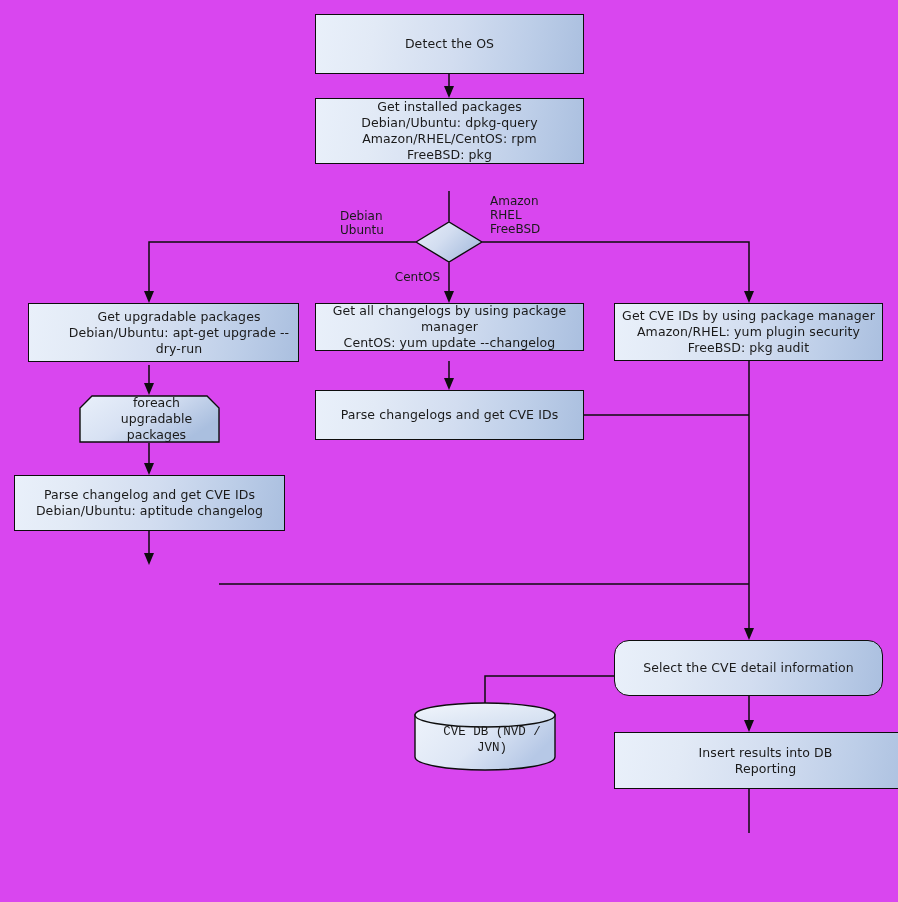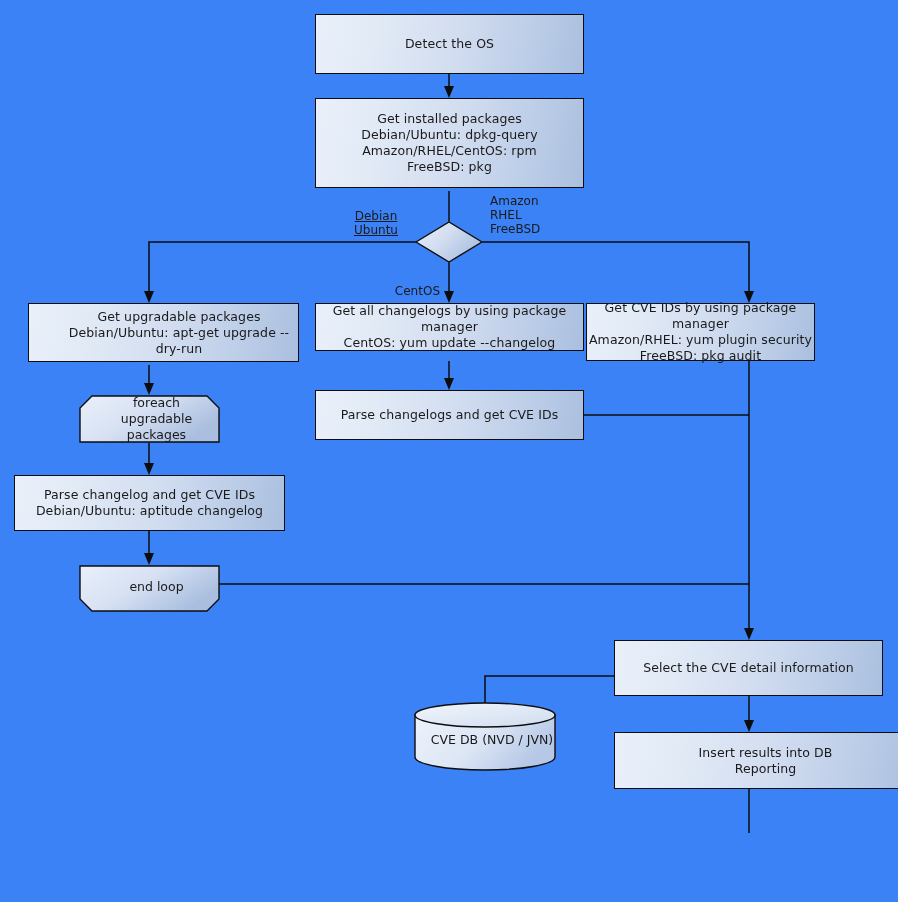--- a/index.html
+++ b/index.html
@@ -4,21 +4,21 @@
 <style>
   html,body{margin:0;padding:0;background:#ffffff;}
   body{
     font-family:"DejaVu Sans","Liberation Sans",sans-serif;
     -webkit-font-smoothing:antialiased;
   }
   #canvas{
     position:relative;
     width:898px;
     height:902px;
-    background:#3b82f6;
+    background:#d946ef;
     overflow:hidden;
   }
   
   .node{
     position:absolute;
     box-sizing:border-box;
     display:flex;
     align-items:center;
     justify-content:center;
     text-align:center;
@@ -115,61 +115,61 @@
 
     <line x1="749" y1="789" x2="749" y2="833"></line>
 
     <polyline points="485,722 485,676 614,676"></polyline>
   </svg>
 
   <div class="node proc" style="left:315px;top:14px;width:269px;height:60px;">
     <span>Detect the OS</span>
   </div>
 
-  <div class="node proc" style="left:315px;top:98px;width:269px;height:90px;">
+  <div class="node proc" style="left:315px;top:98px;width:269px;height:66px;">
     <span>Get installed packages
 Debian/Ubuntu: dpkg-query
 Amazon/RHEL/CentOS: rpm
 FreeBSD: pkg</span>
   </div>
 
   <div class="diamond" style="left:416px;top:222px;">
     <svg class="dshape" viewBox="0 0 66 40" xmlns="http://www.w3.org/2000/svg">
       <defs>
         <linearGradient id="gradDiamond" x1="0" y1="0" x2="1" y2="0.6">
           <stop offset="0%" stop-color="#e9f0fa"></stop>
           <stop offset="50%" stop-color="#d2ddf0"></stop>
           <stop offset="100%" stop-color="#aabfdf"></stop>
         </linearGradient>
       </defs>
       <polygon points="33,0 66,20 33,40 0,20" fill="url(#gradDiamond)" stroke="#0d0d0d" stroke-width="1.4"></polygon>
     </svg>
     <span class="shape-label"></span>
   </div>
 
-  <div class="edge-label" style="left:340px;top:209px;width:72px;text-align:center;text-decoration:underline;">Debian
+  <div class="edge-label" style="left:340px;top:209px;width:72px;text-align:left;">Debian
 Ubuntu</div>
 
   <div class="edge-label" style="left:490px;top:194px;width:90px;text-align:left;">Amazon
 RHEL
 FreeBSD</div>
 
-  <div class="edge-label" style="left:378px;top:284px;width:62px;text-align:right;">CentOS</div>
+  <div class="edge-label" style="left:378px;top:270px;width:62px;text-align:right;">CentOS</div>
 
   <div class="node proc" style="left:28px;top:303px;width:271px;height:59px;padding-left:31px;">
     <span>Get upgradable packages
 Debian/Ubuntu: apt-get upgrade --dry-run</span>
   </div>
 
   <div class="node proc" style="left:315px;top:303px;width:269px;height:48px;">
     <span>Get all changelogs by using package manager
 CentOS: yum update --changelog</span>
   </div>
 
-  <div class="node proc" style="left:586px;top:303px;width:229px;height:58px;">
+  <div class="node proc" style="left:614px;top:303px;width:269px;height:58px;">
     <span>Get CVE IDs by using package manager
 Amazon/RHEL: yum plugin security
 FreeBSD: pkg audit</span>
   </div>
 
   <div class="loopstart-wrap" style="left:79px;top:395px;width:141px;height:48px;">
     <svg width="141" height="48" viewBox="0 0 141 48" xmlns="http://www.w3.org/2000/svg">
       <defs>
         <linearGradient id="gradLoopStart" x1="0" y1="0" x2="1" y2="0.5">
           <stop offset="0%" stop-color="#e9f0fa"></stop>
@@ -185,44 +185,31 @@
 
   <div class="node proc" style="left:315px;top:390px;width:269px;height:50px;">
     <span>Parse changelogs and get CVE IDs</span>
   </div>
 
   <div class="node proc" style="left:14px;top:475px;width:271px;height:56px;">
     <span>Parse changelog and get  CVE IDs
 Debian/Ubuntu: aptitude changelog</span>
   </div>
 
-  <div class="loopend-wrap" style="left:79px;top:565px;width:141px;height:47px;">
-    <svg width="141" height="47" viewBox="0 0 141 47" xmlns="http://www.w3.org/2000/svg">
-      <defs>
-        <linearGradient id="gradLoopEnd" x1="0" y1="0" x2="1" y2="0.5">
-          <stop offset="0%" stop-color="#e9f0fa"></stop>
-          <stop offset="50%" stop-color="#d7e1f3"></stop>
-          <stop offset="100%" stop-color="#aabfdf"></stop>
-        </linearGradient>
-      </defs>
-      <path d="M1,1 L140,1 L140,34 L128,46 L13,46 L1,34 Z" fill="url(#gradLoopEnd)" stroke="#0d0d0d" stroke-width="1.4"></path>
-    </svg>
-    <span class="shape-label" style="top:-3px;">end loop</span>
-  </div>
-
-  <div class="node proc" style="left:614px;top:640px;width:269px;height:56px;">
+
+  <div class="node proc" style="left:614px;top:640px;width:269px;height:56px;border-radius:15px;">
     <span>Select the CVE detail information</span>
   </div>
 
   <div class="node proc" style="left:614px;top:732px;width:303px;height:57px;">
     <span>Insert results into DB
 Reporting</span>
   </div>
 
-  <div class="db" style="left:414px;top:702px;width:142px;height:68px;">
+  <div class="db" style="left:414px;top:702px;width:142px;height:68px;font-family:Liberation Mono, monospace;">
     <svg width="142" height="68" viewBox="0 0 142 68" xmlns="http://www.w3.org/2000/svg">
       <defs>
         <linearGradient id="gradDbBody1" x1="0" y1="0" x2="1" y2="0.4">
           <stop offset="0%" stop-color="#eef3fb"></stop>
           <stop offset="55%" stop-color="#dde6f5"></stop>
           <stop offset="100%" stop-color="#b6c8e6"></stop>
         </linearGradient>
         <linearGradient id="gradDbTop1" x1="0" y1="0" x2="1" y2="1">
           <stop offset="0%" stop-color="#f2f6fc"></stop>
           <stop offset="100%" stop-color="#cfdcef"></stop>

